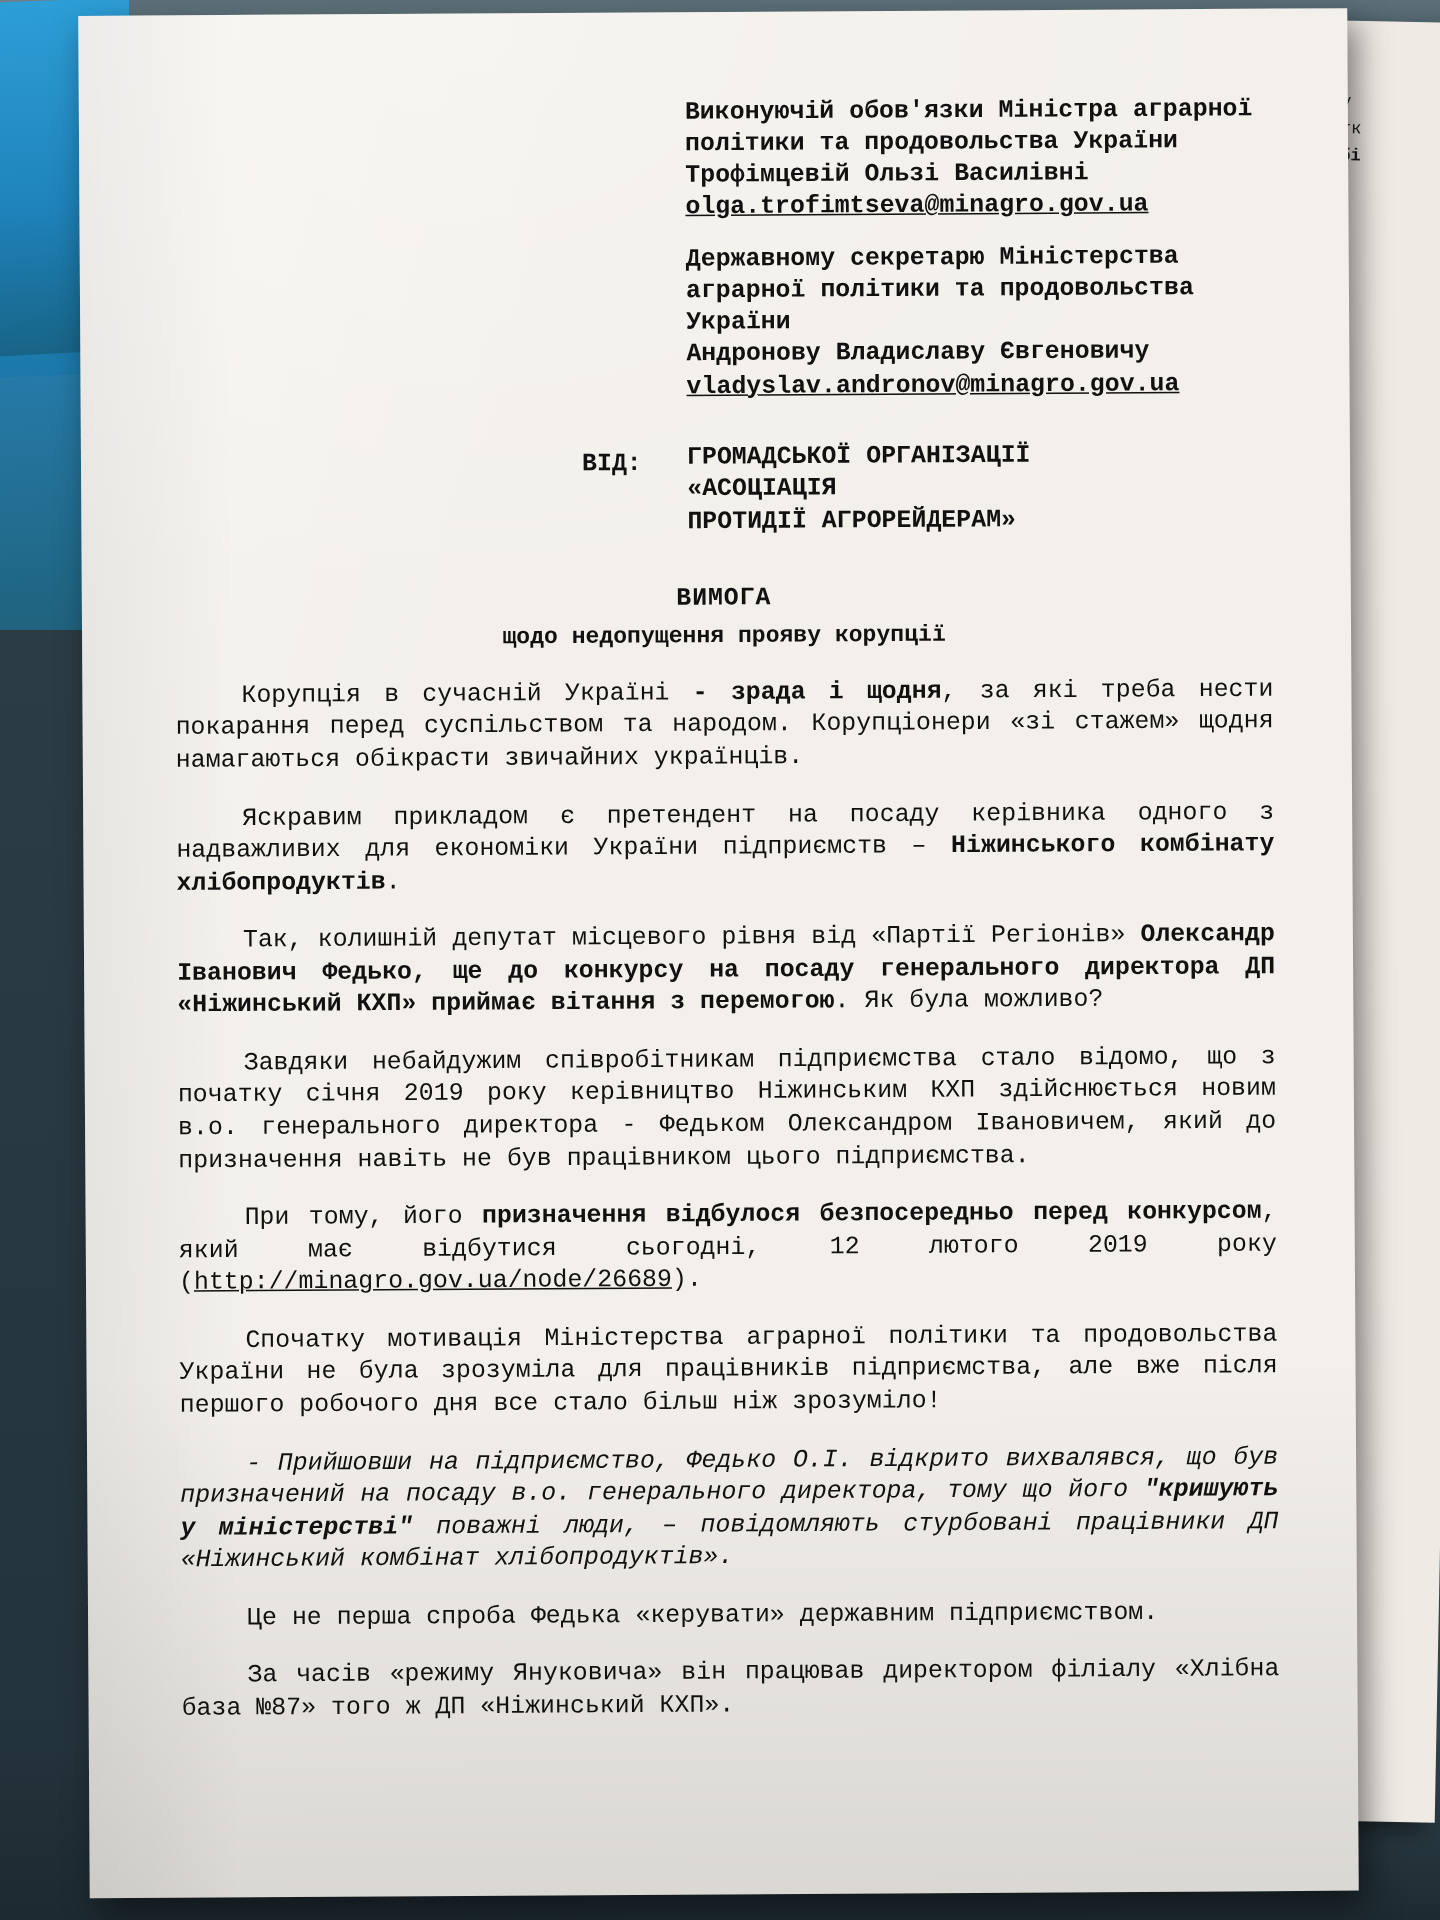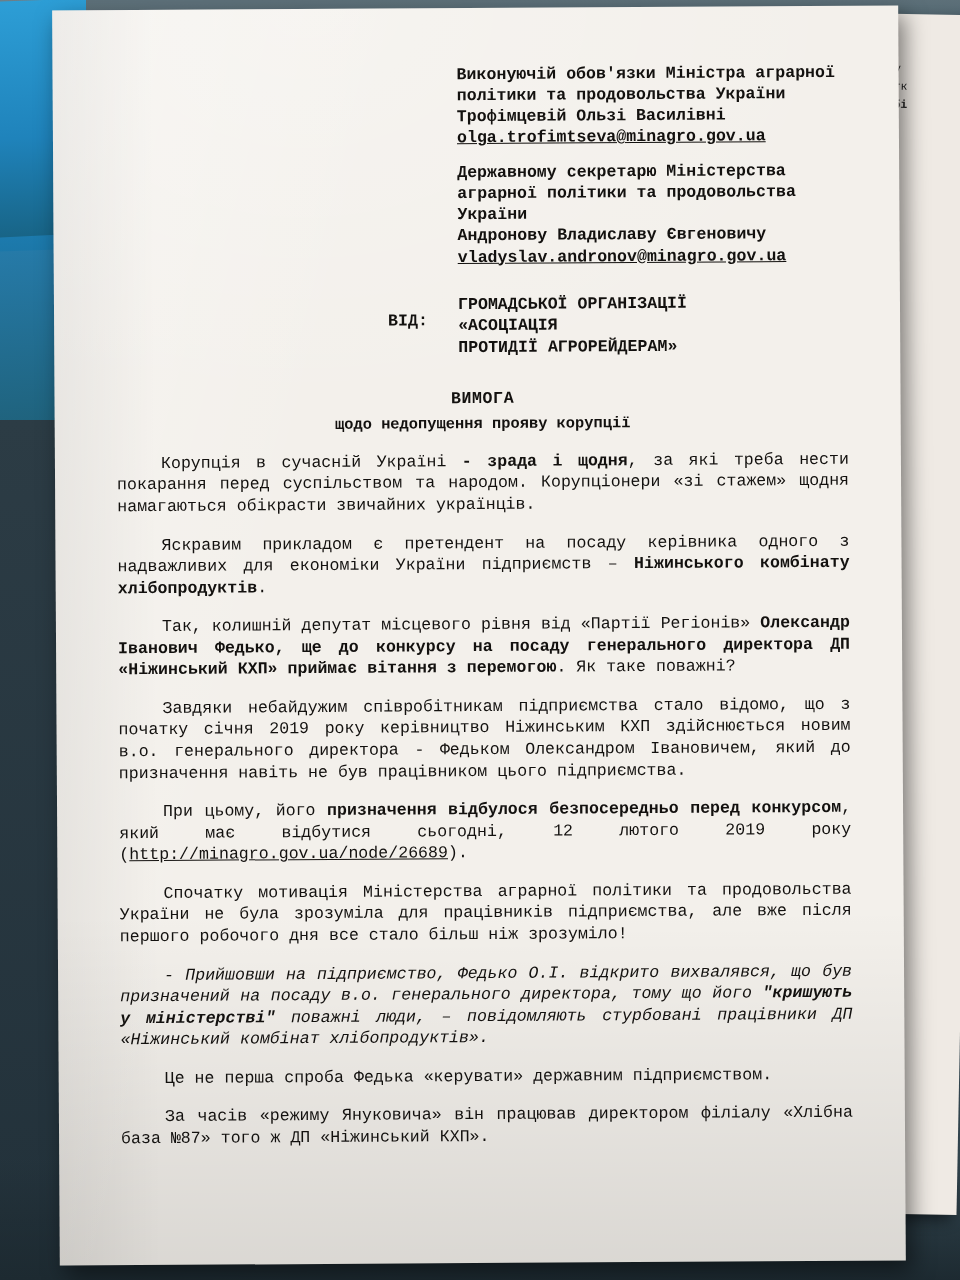--- a/index.html
+++ b/index.html
@@ -116,21 +116,21 @@
   .from-row {
     margin-top: 26px;
     margin-left: 342px;
     position: relative;
     font-weight: bold;
     line-height: 1.30;
   }
   .from-label {
     position: absolute;
     left: -70px;
-    top: 16px;
+    top: 4px;
     font-weight: bold;
   }
 
   .title {
     text-align: center;
     font-weight: bold;
     margin-top: 30px;
     letter-spacing: .6px;
   }
   .subtitle {
@@ -214,23 +214,23 @@
         <div>«АСОЦІАЦІЯ</div>
         <div>ПРОТИДІЇ АГРОРЕЙДЕРАМ»</div>
       </div>
 
       <div class="title">ВИМОГА</div>
       <div class="subtitle">щодо недопущення прояву корупції</div>
 
       <div id="paragraphs">
           <p class="body"><span>Корупція в сучасній Україні </span><span class="b">- зрада і щодня</span><span>, за які треба нести покарання перед суспільством та народом. Корупціонери «зі стажем» щодня намагаються обікрасти звичайних українців.</span></p>
           <p class="body"><span>Яскравим прикладом є претендент на посаду керівника одного з надважливих для економіки України підприємств – </span><span class="b">Ніжинського комбінату хлібопродуктів</span><span>.</span></p>
-          <p class="body"><span>Так, колишній депутат місцевого рівня від «Партії Регіонів» </span><span class="b">Олександр Іванович Федько, ще до конкурсу на посаду генерального директора ДП «Ніжинський КХП» приймає вітання з перемогою</span><span>. Як таке поважні?</span></p>
+          <p class="body"><span>Так, колишній депутат місцевого рівня від «Партії Регіонів» </span><span class="b">Олександр Іванович Федько, ще до конкурсу на посаду генерального директора ДП «Ніжинський КХП» приймає вітання з перемогою</span><span>. Як була можливо?</span></p>
           <p class="body"><span>Завдяки небайдужим співробітникам підприємства стало відомо, що з початку січня 2019 року керівництво Ніжинським КХП здійснюється новим в.о. генерального директора - Федьком Олександром Івановичем, який до призначення навіть не був працівником цього підприємства.</span></p>
-          <p class="body"><span>При цьому, його </span><span class="b">призначення відбулося безпосередньо перед конкурсом</span><span>, який має відбутися сьогодні, 12 лютого 2019 року (</span><span class="lnk">http://minagro.gov.ua/node/26689</span><span>).</span></p>
+          <p class="body"><span>При тому, його </span><span class="b">призначення відбулося безпосередньо перед конкурсом</span><span>, який має відбутися сьогодні, 12 лютого 2019 року (</span><span class="lnk">http://minagro.gov.ua/node/26689</span><span>).</span></p>
           <p class="body"><span>Спочатку мотивація Міністерства аграрної політики та продовольства України не була зрозуміла для працівників підприємства, але вже після першого робочого дня все стало більш ніж зрозуміло!</span></p>
           <p class="body italic"><span class="i">- Прийшовши на підприємство, Федько О.І. відкрито вихвалявся, що був призначений на посаду в.о. генерального директора, тому що його </span><span class="bi">"кришують у міністерстві"</span><span class="i"> поважні люди, – повідомляють стурбовані працівники ДП «Ніжинський комбінат хлібопродуктів».</span></p>
           <p class="body"><span>Це не перша спроба Федька «керувати» державним підприємством.</span></p>
           <p class="body"><span>За часів «режиму Януковича» він працював директором філіалу «Хлібна база №87» того ж ДП «Ніжинський КХП».</span></p>
         </div>
 
     </div>
   </div>
 </div>
 

